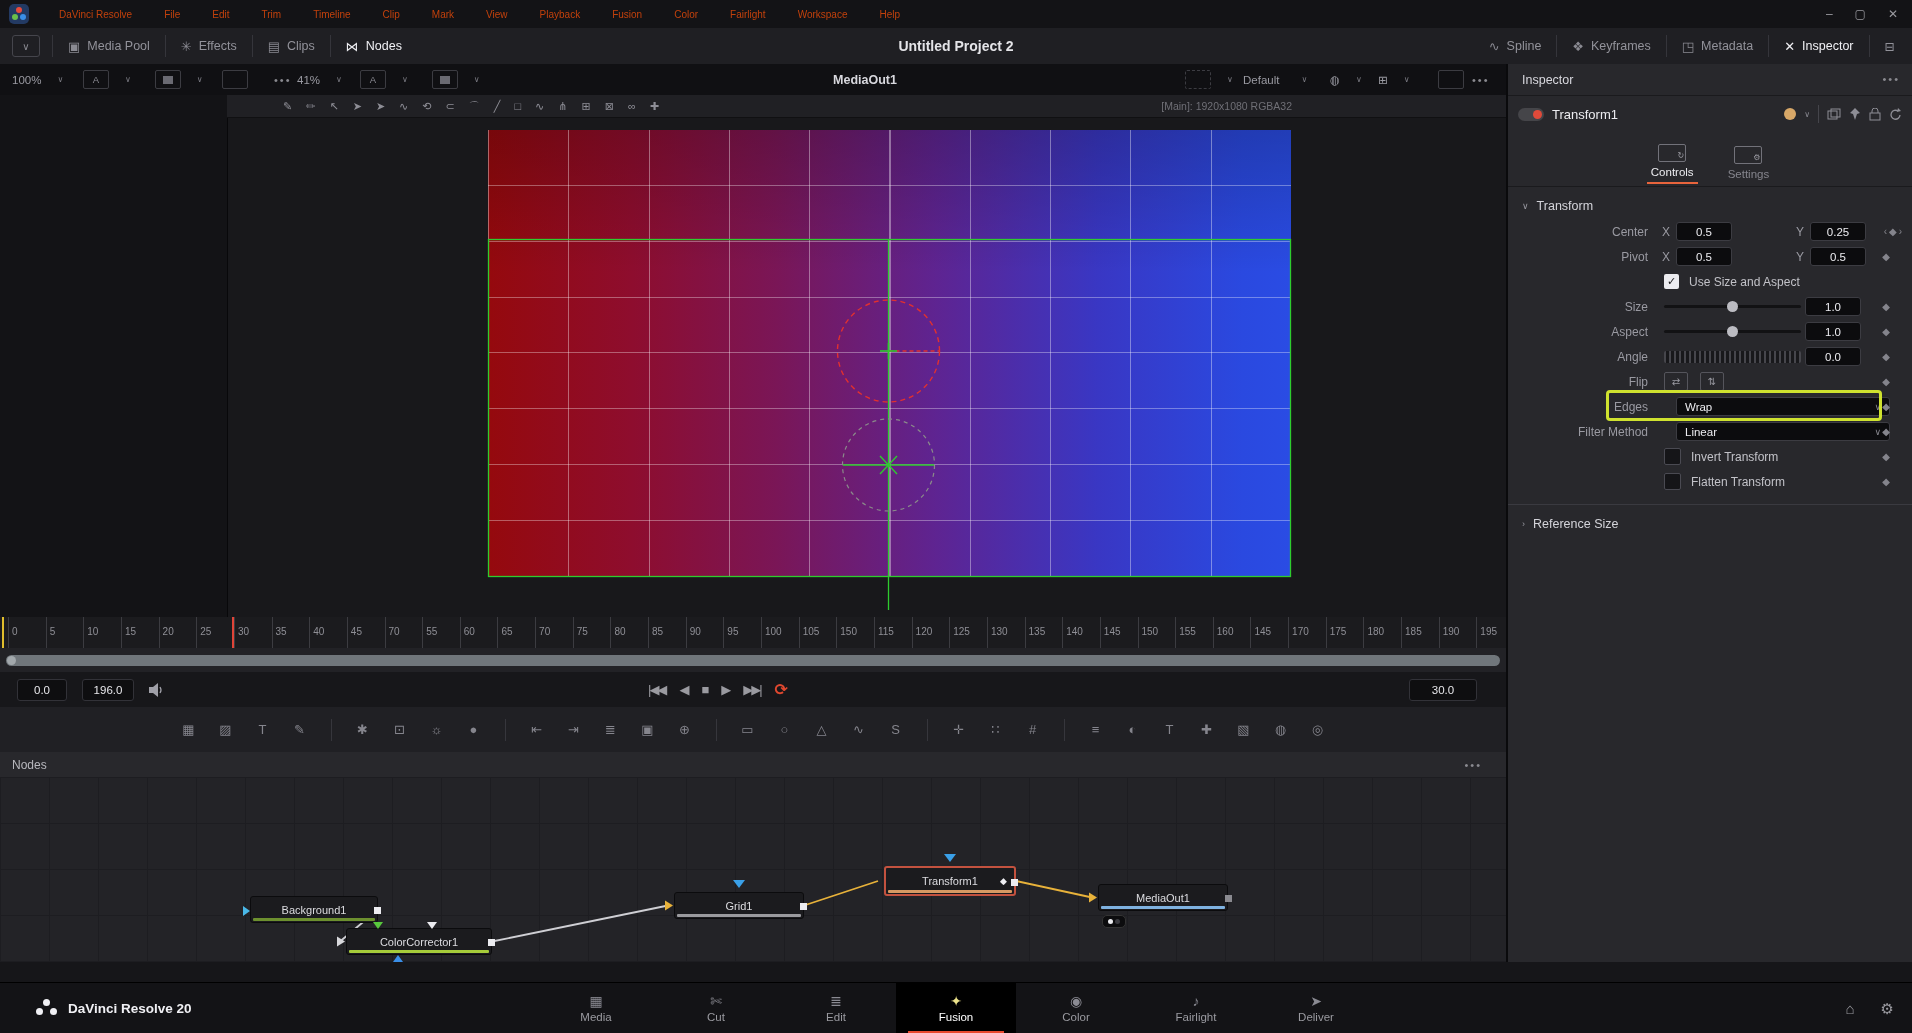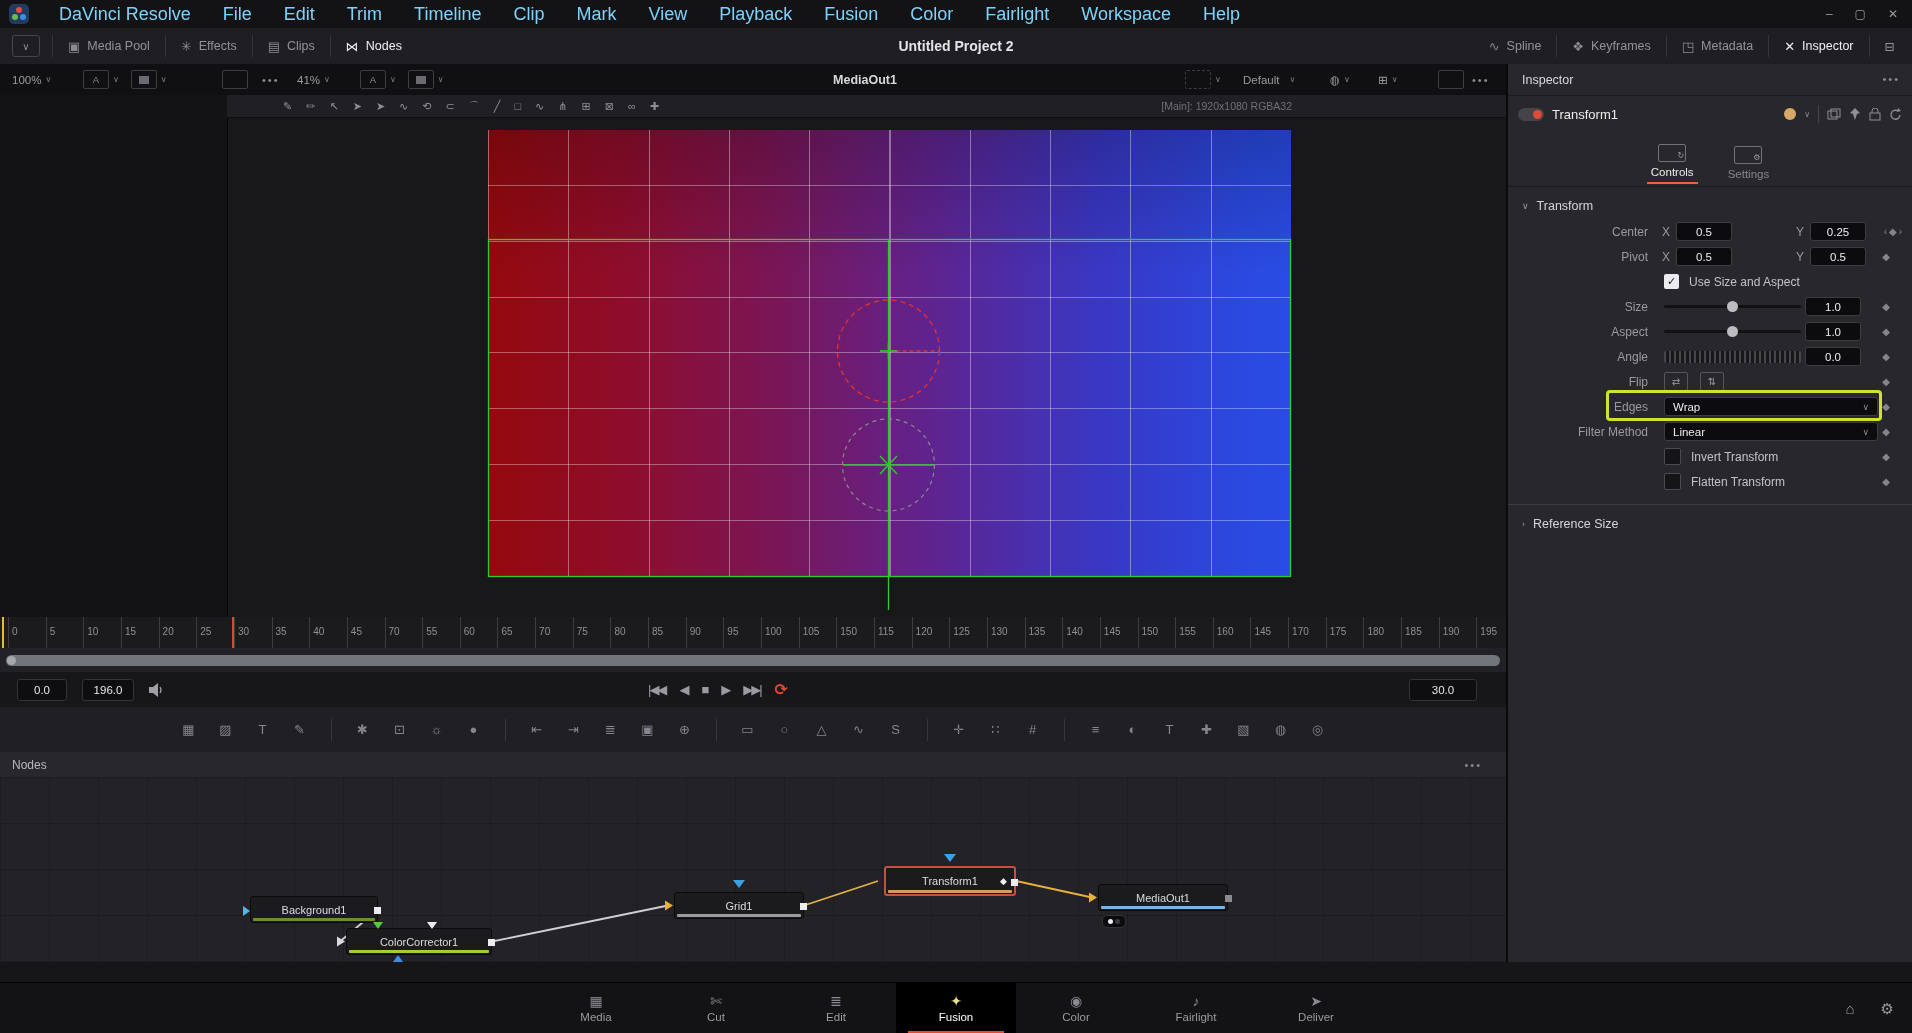--- a/index.html
+++ b/index.html
@@ -6,37 +6,37 @@
   #stage{position:relative;width:1912px;height:1033px;overflow:hidden;background:#161619;
     font-family:"Liberation Sans","DejaVu Sans",sans-serif;color:#c8c8cd;
     -webkit-font-smoothing:antialiased;}
   .abs{position:absolute;}
   .dots{letter-spacing:2px;color:#8a8a90;font-size:11px;}
 
   
   #menubar{left:0;top:0;width:1912px;height:28px;background:#131316;display:flex;align-items:center;border-bottom:1px solid #0a0a0c;}
   .applogo{width:20px;height:20px;border-radius:5px;margin:0 14px 0 9px;background:#233a63;position:relative;flex:none;}
   .applogo i{position:absolute;width:6px;height:6px;border-radius:50%;}
-  .menu-item{padding:0 16px;font-size:18px;color:#7dd3fc;cursor:default;}
+  .menu-item{padding:0 16px;font-size:10px;color:#c2410c;cursor:default;}
   #wincontrols{position:absolute;right:6px;top:0;height:28px;display:flex;align-items:center;gap:22px;padding-right:8px;color:#9a9aa0;font-size:12px;}
 
   
   #toolbar2{left:0;top:28px;width:1912px;height:36px;background:#1f1f23;border-bottom:1px solid #0b0b0d;display:flex;align-items:center;}
   .tb-btn{display:flex;align-items:center;gap:7px;font-size:12.5px;color:#92929a;padding:0 13px;height:36px;}
   .tb-btn .ic{font-size:13px;color:#8a8a92;}
   .tb-btn.active{color:#f0f0f4;}
   .tb-btn.active .ic{color:#f0f0f4;}
   .tb-sep{width:1px;height:22px;background:#35353b;margin:0 2px;flex:none;}
   .sq-btn{width:26px;height:20px;border:1px solid #45454c;border-radius:3px;display:flex;align-items:center;justify-content:center;color:#8a8a92;font-size:10px;margin:0 10px 0 12px;}
   #tb2-title{position:absolute;left:956px;top:28px;height:36px;transform:translateX(-50%);display:flex;align-items:center;font-size:14px;font-weight:bold;color:#e4e4e8;}
   #tb2-right{position:absolute;right:4px;top:28px;height:36px;display:flex;align-items:center;}
 
   
   #row3{left:0;top:64px;width:1506px;height:31px;background:#101013;border-bottom:1px solid #060608;}
-  .r3{position:absolute;top:0;height:31px;display:flex;align-items:center;gap:4px;font-size:11.5px;color:#9a9aa2;}
+  .r3{position:absolute;top:0;height:31px;display:flex;align-items:center;gap:16px;font-size:11.5px;color:#9a9aa2;}
   .r3 .chev{font-size:8px;color:#7a7a82;}
   .mini-box{width:24px;height:17px;border:1px solid #3c3c42;border-radius:2px;display:flex;align-items:center;justify-content:center;font-size:9.5px;color:#8a8a92;}
   .mini-box.fill i{width:10px;height:8px;background:#6a6a72;display:block;}
   .mini-box.dotted{border-style:dashed;}
   #row3-title{position:absolute;left:865px;top:0;height:31px;transform:translateX(-50%);display:flex;align-items:center;font-size:12.5px;font-weight:bold;color:#d8d8de;}
 
   
   #viewer{left:0;top:95px;width:1506px;height:522px;background:#18181b;overflow:hidden;}
   #v-leftstrip{position:absolute;left:0;top:0;width:227px;height:522px;background:#131316;border-right:1px solid #08080a;}
   #vtoolbar{position:absolute;left:227px;top:0;width:1279px;height:23px;background:#202024;border-bottom:1px solid #101012;display:flex;align-items:center;gap:14px;padding-left:56px;box-sizing:border-box;}
@@ -144,21 +144,21 @@
   .navkeys{position:absolute;right:8px;color:#84848c;font-size:10px;letter-spacing:2px;}
   .slider{width:137px;height:3px;background:#121214;border-radius:2px;position:relative;margin-left:8px;}
   .slider i{position:absolute;left:63px;top:-4px;width:11px;height:11px;border-radius:50%;background:#bcbcc2;}
   .dial{width:137px;height:12px;border-radius:2px;margin-left:8px;background:repeating-linear-gradient(90deg,#46464c 0 2px,#18181b 2px 5px);}
   .valbox{position:absolute;left:297px;}
   .chk{width:15px;height:15px;border-radius:2px;margin-left:8px;display:flex;align-items:center;justify-content:center;font-size:11px;flex:none;}
   .chk.checked{background:#ececf0;color:#151517;font-weight:bold;}
   .chk.un{background:#151518;border:1px solid #4a4a52;}
   .chklabel{margin-left:10px;color:#c2c2c8;}
   .flipbtn{width:22px;height:17px;border:1px solid #55555c;border-radius:2px;color:#9a9aa2;font-size:10px;display:flex;align-items:center;justify-content:center;margin-right:12px;}
-  .drop{width:214px;height:19px;background:#0c0c0e;border:1px solid #3c3c42;border-radius:3px;margin-left:8px;display:flex;align-items:center;color:#ececf0;font-size:11.5px;padding:0 8px;box-sizing:border-box;}
+  .drop{width:214px;height:19px;background:#0c0c0e;border:1px solid #3c3c42;border-radius:3px;margin-left:20px;display:flex;align-items:center;color:#ececf0;font-size:11.5px;padding:0 8px;box-sizing:border-box;}
   .drop .chev{margin-left:auto;color:#8a8a92;font-size:9px;}
   #edges-hl{position:absolute;left:98px;top:-4px;width:276px;height:31px;border:3px solid #cfe22f;border-radius:4px;pointer-events:none;box-sizing:border-box;}
   .insp-div{height:1px;background:#3a3a40;margin:10px 0 0 0;}
 </style>
 </head>
 <body>
 
 <div id="stage">
 
   <div id="menubar" class="abs">
@@ -607,20 +607,28 @@
         <div class="psq" style="right: -5px; top: 9.5px; background: rgb(138, 138, 144);"></div>
       </div>
       <div class="badge" style="left: 1102px; top: 138px;">
         <i style="background: rgb(236, 236, 240);"></i>
         <i style="background: rgb(58, 58, 64);"></i>
       </div>
     </div>
 
 
   <div id="bottombar" class="abs">
+    <div id="brand">
+      <div id="brandlogo">
+        <i style="left:7px;top:0"></i>
+          <i style="left:0;top:9px"></i>
+          <i style="left:14px;top:9px"></i>
+      </div>
+      <span>DaVinci Resolve 20</span>
+    </div>
     <div id="pages">
         <div class="page">
           <div class="pic">▦</div>
           <div class="plbl">Media</div>
         </div>
         <div class="page">
           <div class="pic">✄</div>
           <div class="plbl">Cut</div>
         </div>
         <div class="page">

